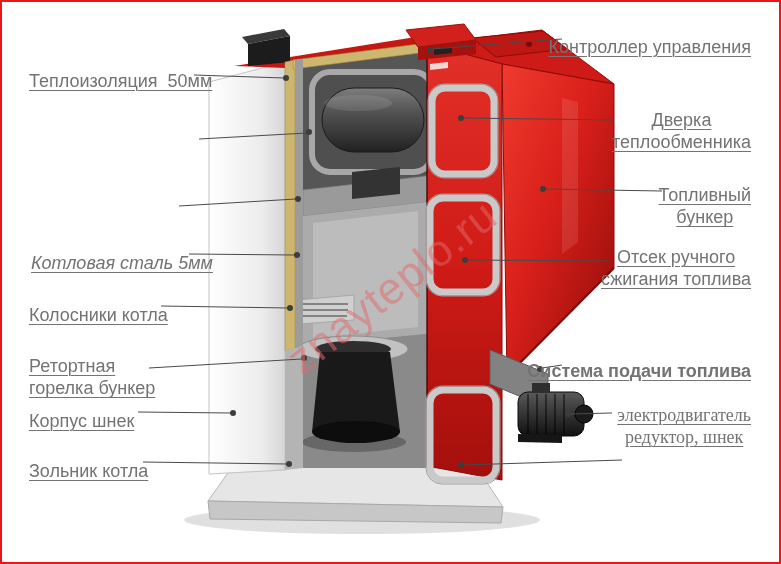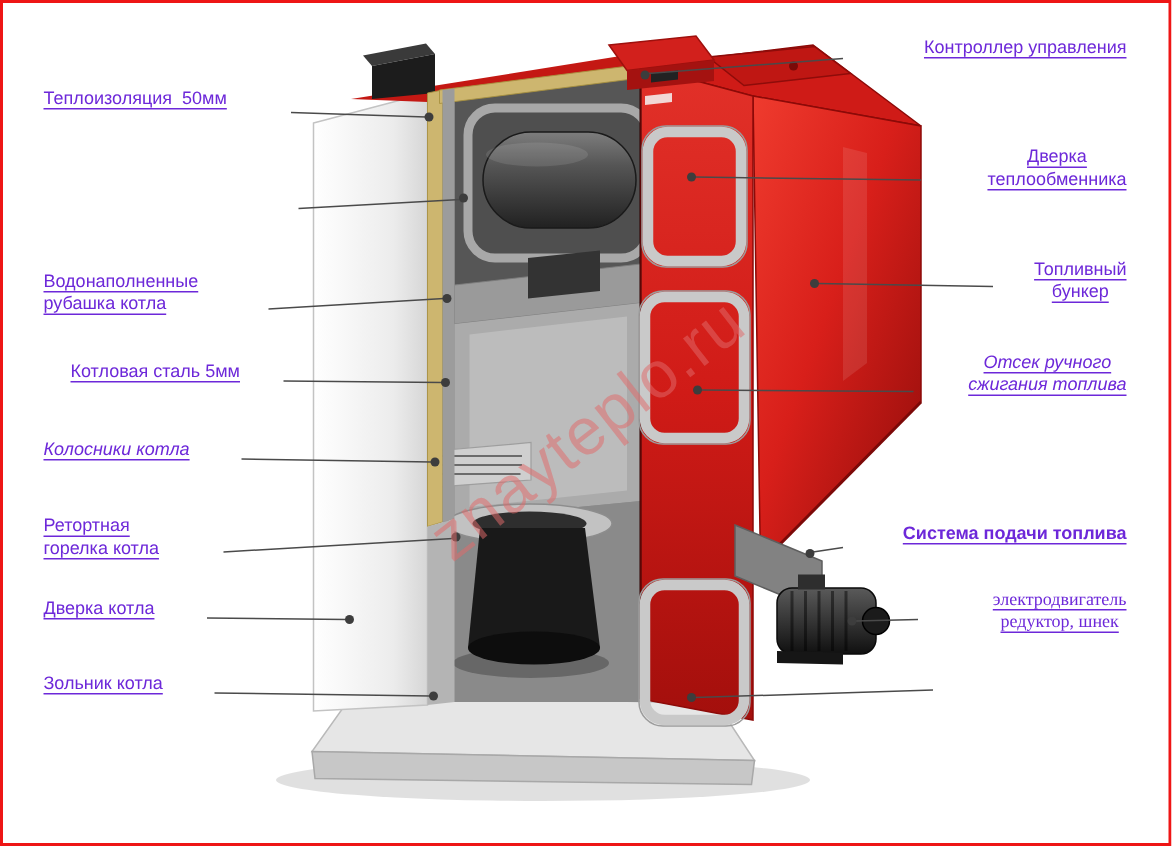--- a/index.html
+++ b/index.html
@@ -12,23 +12,24 @@
   .watermark {
     position:absolute; left:225px; top:170px; width:330px; height:230px;
     display:flex; align-items:center; justify-content:center;
     transform:rotate(-38deg);
     font-size:44px; letter-spacing:1px;
     color:rgba(224,106,106,0.52);
     pointer-events:none; z-index:3;
   }
   .label {
     position:absolute; z-index:4;
-    font-size:12px; line-height:1.24; color:#6d28d9;
+    font-size:18px; line-height:1.24; color:#737373;
     text-decoration:underline; text-decoration-thickness:1px; text-underline-offset:3px;
     white-space:pre-line;
+    margin-top:12px;
   }
   .label.r { text-align:center; }
 </style>
 </head>
 <body>
 
 <div class="frame">
 
   <svg class="art" viewBox="0 0 781 564" xmlns="http://www.w3.org/2000/svg">
     <defs>
@@ -187,33 +188,31 @@
       <circle cx="463" cy="258" r="3"></circle>
       <circle cx="538" cy="367" r="3"></circle>
       <circle cx="566" cy="412" r="3"></circle>
       <circle cx="459" cy="463" r="3"></circle>
     </g>
   </svg>
 
   <div class="watermark">znayteplo.ru</div>
 
   <div class="label" style="left:27px; top:56px;text-align:right;">Теплоизоляция &nbsp;50мм</div>
-  <div class="label" style="left:27px; top:178px;">Водонаполненные
-рубашка котла</div>
-  <div class="label" style="left:45px; top:238px;">Котловая сталь 5мм</div>
-  <div class="label" style="left:27px; top:290px;font-style:italic;">Колосники котла</div>
+  <div class="label" style="left:29px; top:238px;font-style:italic;">Котловая сталь 5мм</div>
+  <div class="label" style="left:27px; top:290px;">Колосники котла</div>
   <div class="label" style="left:27px; top:341px;">Ретортная
-горелка котла</div>
-  <div class="label" style="left:27px; top:396px;">Дверка котла</div>
+горелка бункер</div>
+  <div class="label" style="left:27px; top:396px;">Корпус шнек</div>
   <div class="label" style="left:27px; top:446px;text-decoration:underline;">Зольник котла</div>
 
   <div class="label r" style="right:28px; top:22px;">Контроллер управления</div>
   <div class="label r" style="right:28px; top:95px;">Дверка
 теплообменника</div>
   <div class="label r" style="right:28px; top:170px;">Топливный
 бункер</div>
-  <div class="label r" style="right:28px; top:232px;font-style:italic;">Отсек ручного
+  <div class="label r" style="right:28px; top:232px;">Отсек ручного
 сжигания топлива</div>
   <div class="label r" style="right:28px; top:346px;font-weight:bold;">Система подачи топлива</div>
   <div class="label r" style="right:28px; top:390px;font-family:Liberation Serif, serif;">электродвигатель
 редуктор, шнек</div>
 
 </div>
 
 </body></html>

